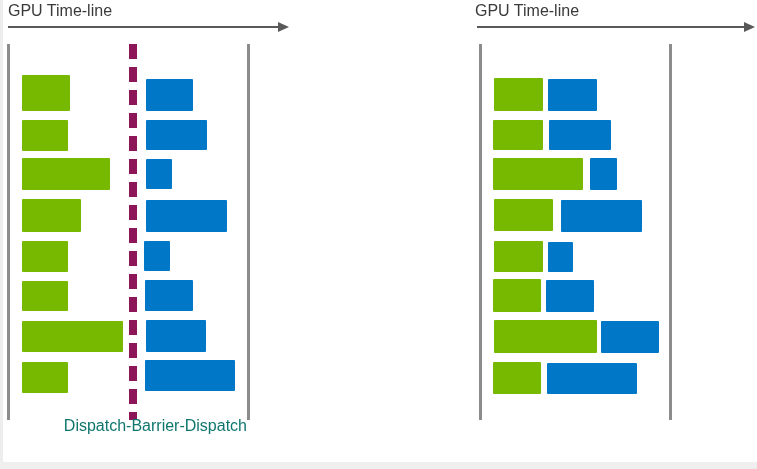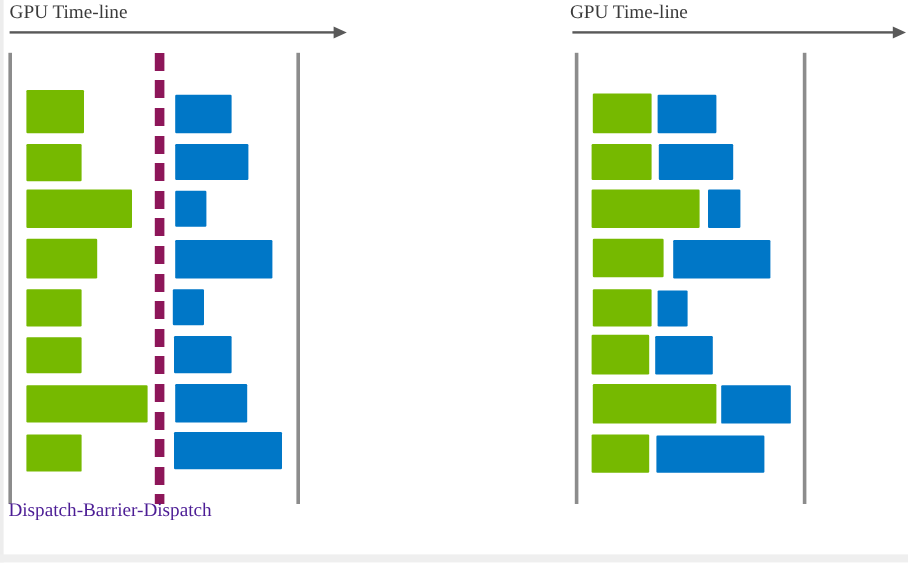--- a/index.html
+++ b/index.html
@@ -1,32 +1,32 @@
 <!DOCTYPE html>
 <html><head>
 <meta charset="utf-8">
 <style>
   html,body{margin:0;padding:0;background:#fff;}
   .stage{
     position:relative;width:757px;height:469px;background:#ffffff;overflow:hidden;
-    font-family:Liberation Serif, serif;
+    font-family:Liberation Sans, sans-serif;
   }
   .edge-left{position:absolute;left:0;top:0;width:3px;height:469px;background:#ededed;}
   .edge-bottom{position:absolute;left:0;top:462px;width:757px;height:7px;background:#efefef;}
   .timeline-header{position:absolute;top:0;height:36px;}
   .timeline-label{position:absolute;left:0;top:2px;font-size:16px;color:#3a3a3a;white-space:nowrap;}
   .arrow-line{position:absolute;left:0;top:26px;height:2px;background:#595959;}
   .arrow-head{
     position:absolute;top:22px;width:0;height:0;
     border-left:11px solid #595959;border-top:5px solid transparent;border-bottom:5px solid transparent;
   }
   .vline{position:absolute;width:3px;}
   .barrier-line{position:absolute;width:8px;}
   .bar{position:absolute;border-radius:1px;}
-  .caption{position:absolute;top:417px;font-size:16px;color:#4c1d95;text-align:left;white-space:nowrap;}
+  .caption{position:absolute;top:417px;font-size:16px;color:#0f766e;text-align:right;white-space:nowrap;}
 </style>
 </head>
 <body>
 
 <div class="stage">
 
   <div class="timeline-header" style="left:8px;width:281px;">
     <span class="timeline-label" style="color: rgb(58, 58, 58);">GPU Time-line</span>
     <div class="arrow-line" style="width: 271px; background: rgb(89, 89, 89);"></div>
     <div class="arrow-head" style="left: 270px; border-left-color: rgb(89, 89, 89);"></div>

